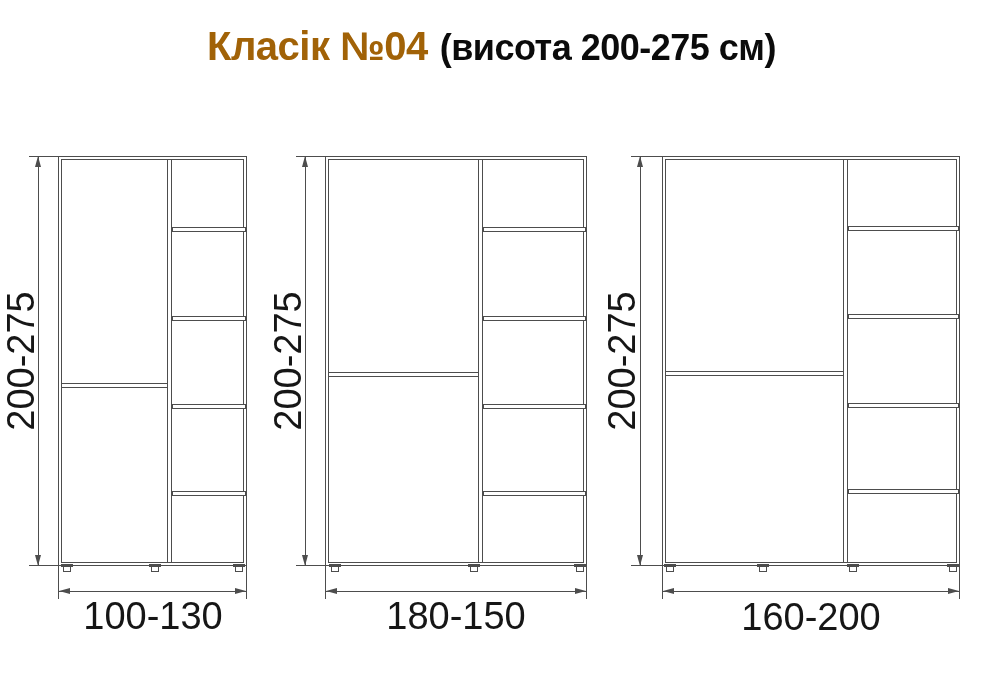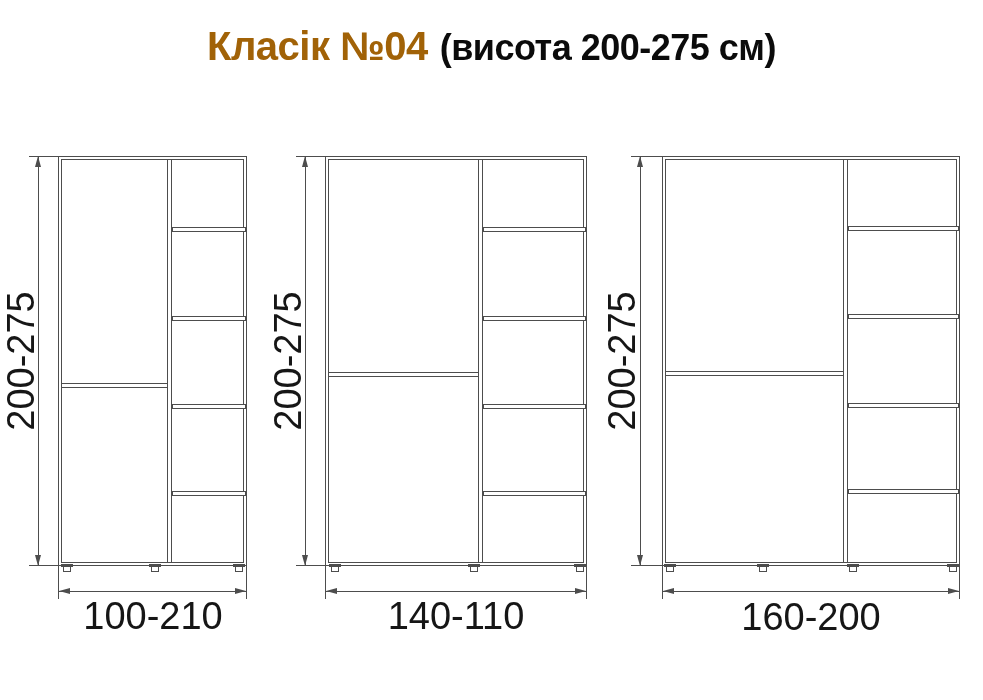--- a/index.html
+++ b/index.html
@@ -100,21 +100,21 @@
     <div class="arrow a-down" style="left:35px;top:555px;"></div>
     <div class="dline" style="left:29px;top:156px;width:31px;height:1px;"></div>
     <div class="dline" style="left:29px;top:565px;width:46px;height:1px;"></div>
     <div class="dim-label v-label" style="left:21px;top:361px;">200-275</div>
 
     <div class="dline" style="left:58px;top:566px;width:1px;height:33px;"></div>
     <div class="dline" style="left:246px;top:566px;width:1px;height:33px;"></div>
     <div class="dline" style="left:58px;top:591px;width:189px;height:1px;"></div>
     <div class="arrow a-left" style="left:59px;top:588px;"></div>
     <div class="arrow a-right" style="left:235px;top:588px;"></div>
-    <div class="dim-label w-label" style="left:153px;top:597px;">100-210</div>
+    <div class="dim-label w-label" style="left:153px;top:597px;">100-130</div>
   </div>
 
   <div>
     <div class="cabinet" style="left:325px;top:156px;width:262px;height:410px;">
       <div class="inner-frame"></div>
       <div class="panel partition" style="left:152px;"></div>
       <div class="panel divider" style="left:2px;width:151px;top:215px;"></div>
       <div class="panel shelf" style="left:157px;width:103px;top:70px;"></div>
       <div class="panel shelf" style="left:157px;width:103px;top:159px;"></div>
       <div class="panel shelf" style="left:157px;width:103px;top:247px;"></div>
@@ -129,21 +129,21 @@
     <div class="arrow a-down" style="left:302px;top:555px;"></div>
     <div class="dline" style="left:296px;top:156px;width:31px;height:1px;"></div>
     <div class="dline" style="left:296px;top:565px;width:34px;height:1px;"></div>
     <div class="dim-label v-label" style="left:288px;top:361px;">200-275</div>
 
     <div class="dline" style="left:325px;top:566px;width:1px;height:33px;"></div>
     <div class="dline" style="left:586px;top:566px;width:1px;height:33px;"></div>
     <div class="dline" style="left:325px;top:591px;width:262px;height:1px;"></div>
     <div class="arrow a-left" style="left:326px;top:588px;"></div>
     <div class="arrow a-right" style="left:575px;top:588px;"></div>
-    <div class="dim-label w-label" style="left:456px;top:597px;">140-110</div>
+    <div class="dim-label w-label" style="left:456px;top:597px;">180-150</div>
   </div>
 
   <div>
     <div class="cabinet" style="left:662px;top:156px;width:298px;height:410px;">
       <div class="inner-frame"></div>
       <div class="panel partition" style="left:180px;"></div>
       <div class="panel divider" style="left:2px;width:179px;top:214px;"></div>
       <div class="panel shelf" style="left:185px;width:111px;top:69px;"></div>
       <div class="panel shelf" style="left:185px;width:111px;top:157px;"></div>
       <div class="panel shelf" style="left:185px;width:111px;top:246px;"></div>

